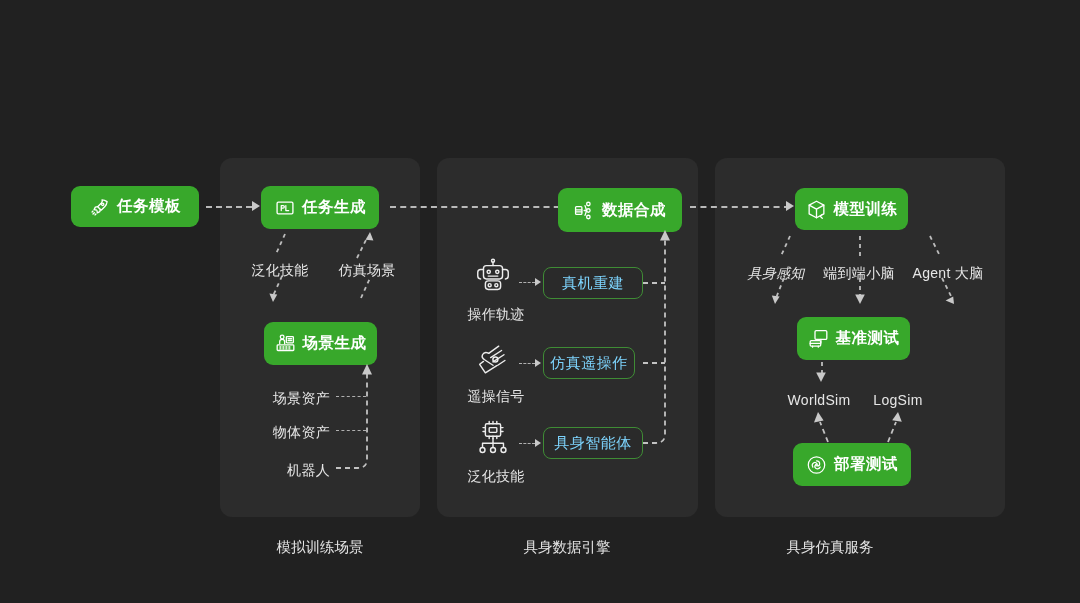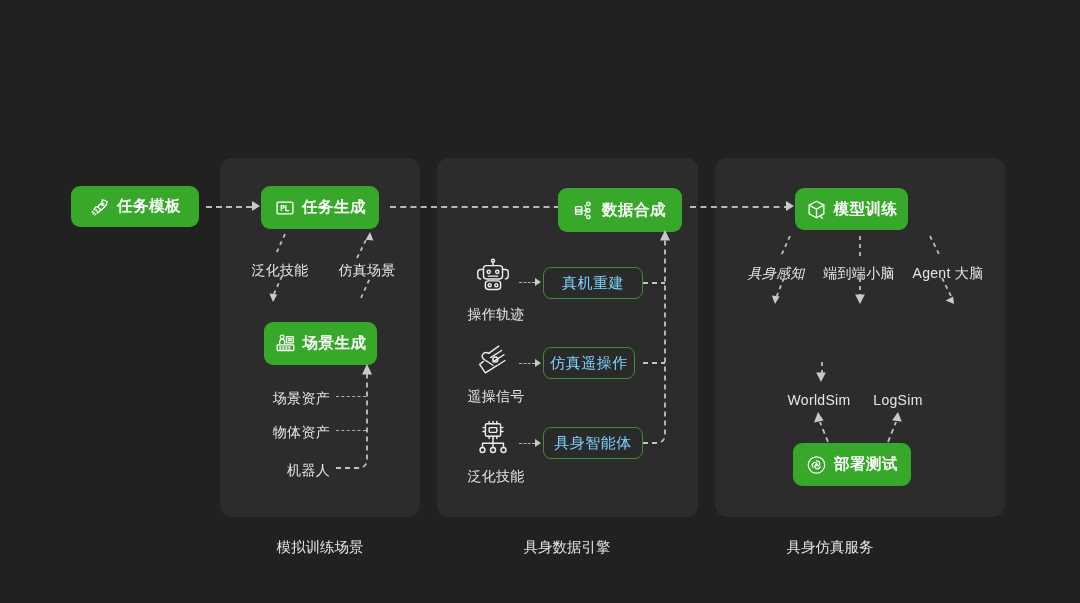--- a/index.html
+++ b/index.html
@@ -293,20 +293,32 @@
     <path d="M10 2 V22"></path>
     <path d="M10 44 V62"></path>
     <polygon points="10,70 5.2,60.5 14.8,60.5"></polygon>
   </svg>
   <svg class="diag" style="left:918px;top:234px;width:46px;height:80px;" viewBox="0 0 46 80">
     <path d="M12 2 L22 22"></path>
     <path d="M24 44 L33 62"></path>
     <polygon points="36,70 27.6,66.4 35.2,62.6"></polygon>
   </svg>
 
+  <div class="pill" style="left:797px;top:317px;width:113px;height:43px;">
+    <span class="ic">
+      <svg viewBox="0 0 24 24" width="21" height="21" fill="none" stroke="#ffffff" stroke-width="1.5" stroke-linecap="round" stroke-linejoin="round">
+        <rect x="8" y="3" width="13.5" height="10" rx="1.4"></rect>
+        <path d="M14.8 13v3.6"></path>
+        <rect x="2.5" y="14.5" width="12" height="6.2" rx="1.2"></rect>
+        <path d="M2.5 17.6h12"></path>
+        <path d="M5.2 20.7v1.2M11.8 20.7v1.2"></path>
+      </svg>
+    </span>
+    <span>基准测试</span>
+  </div>
 
   <div class="lbl c" style="left:819px;top:392px;">WorldSim</div>
   <div class="lbl c" style="left:898px;top:392px;">LogSim</div>
 
   <svg class="diag" style="left:806px;top:362px;width:30px;height:26px;" viewBox="0 0 30 26">
     <path d="M16 0 V12"></path>
     <polygon points="15,20 10.2,10.5 19.8,10.5"></polygon>
   </svg>
 
   <svg class="bus" style="left:796px;top:408px;width:40px;height:38px;" viewBox="0 0 40 38">

